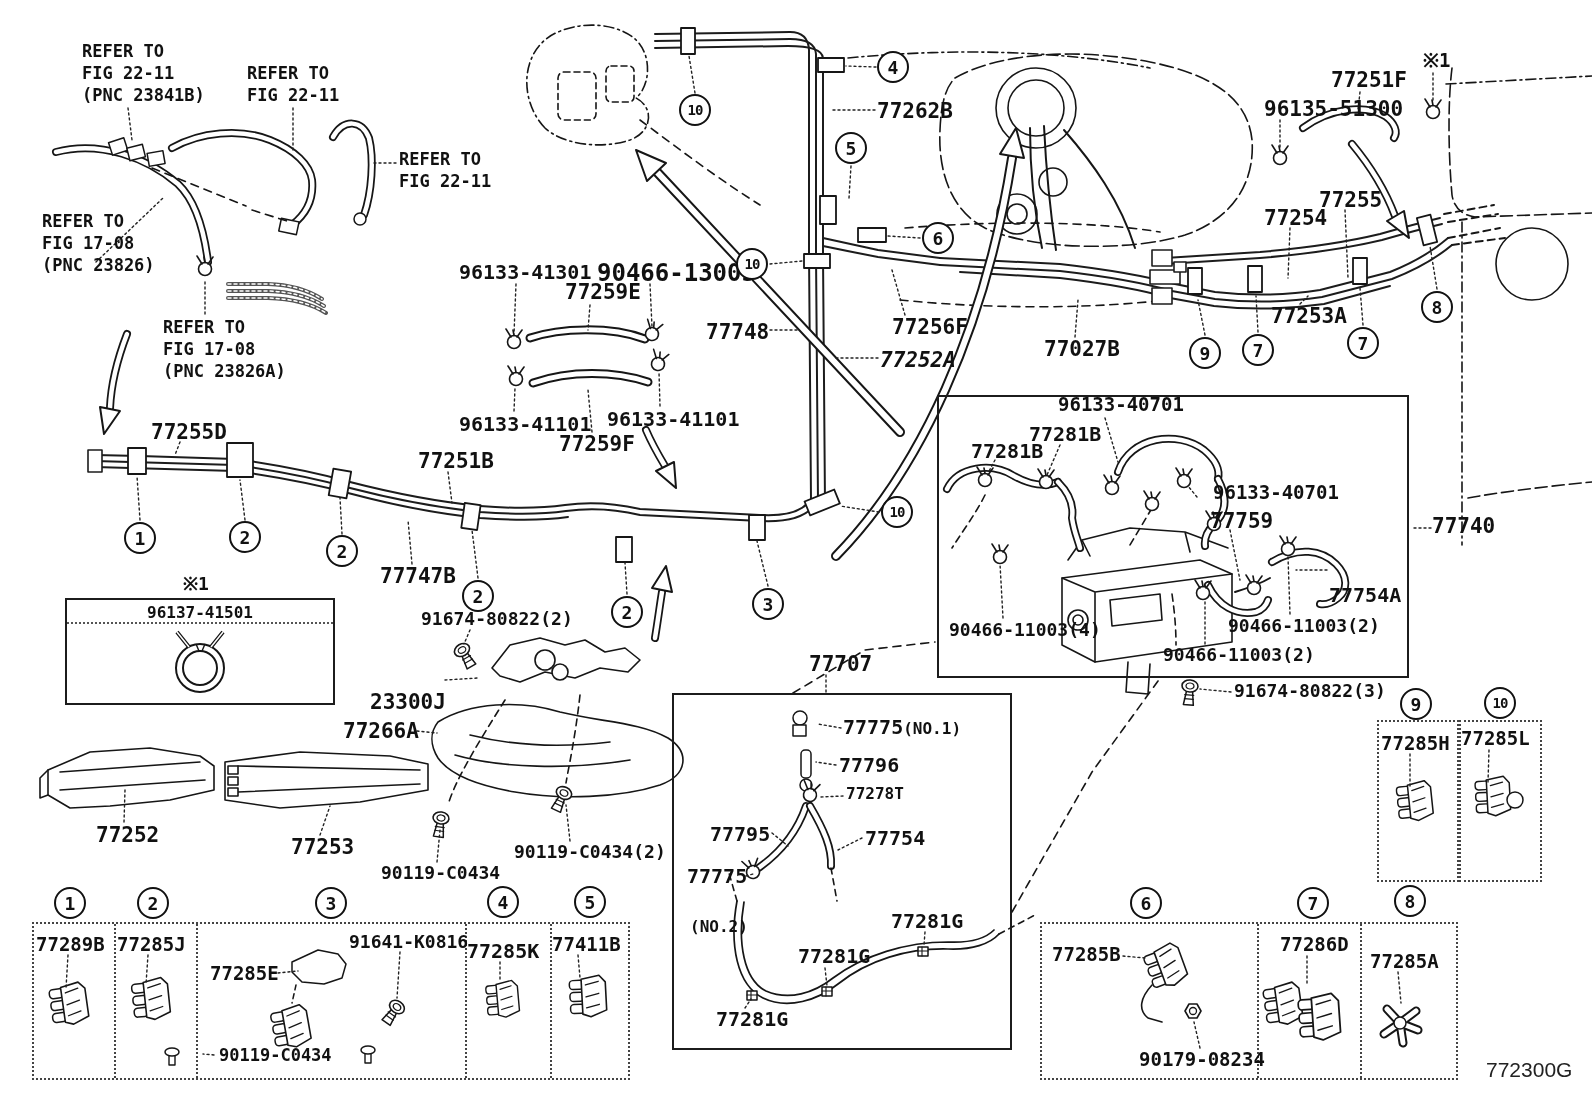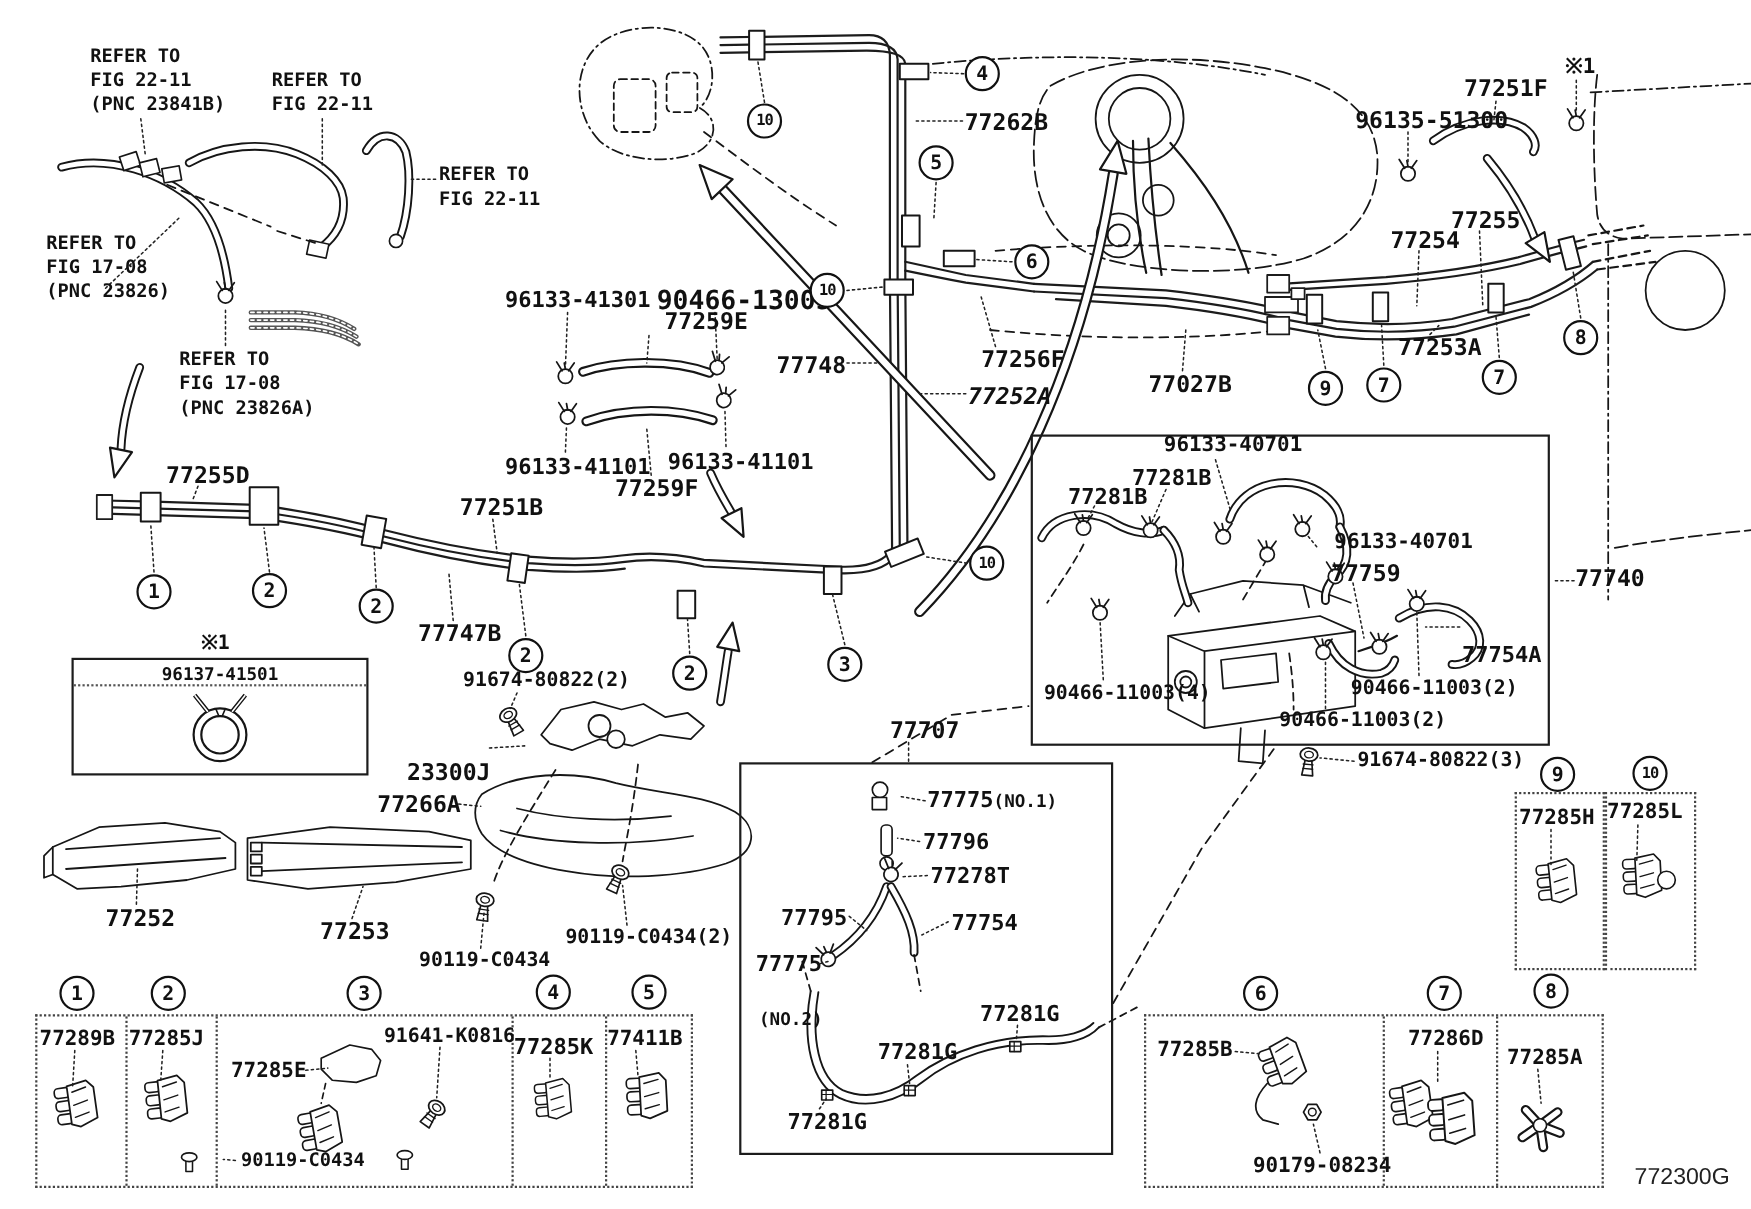--- a/index.html
+++ b/index.html
@@ -373,33 +373,33 @@
 
 <div class="layer" id="notes-layer">
       <div class="note" style="left: 82px; top: 40px;"><div>REFER TO</div><div>FIG 22-11</div><div>(PNC 23841B)</div></div>
       <div class="note" style="left: 247px; top: 62px;"><div>REFER TO</div><div>FIG 22-11</div></div>
       <div class="note" style="left: 399px; top: 148px;"><div>REFER TO</div><div>FIG 22-11</div></div>
       <div class="note" style="left: 42px; top: 210px;"><div>REFER TO</div><div>FIG 17-08</div><div>(PNC 23826)</div></div>
       <div class="note" style="left: 163px; top: 316px;"><div>REFER TO</div><div>FIG 17-08</div><div>(PNC 23826A)</div></div>
     </div>
 <div class="layer" id="labels-layer">
       <div class="lbl" style="left: 877px; top: 101px;">77262B</div>
-      <div class="lbl" style="left: 1232px; top: 99px;">96135-51300</div>
+      <div class="lbl" style="left: 1264px; top: 99px;">96135-51300</div>
       <div class="lbl" style="left: 1331px; top: 70px;">77251F</div>
       <div class="lbl" style="left: 1423px; top: 51px; font-size: 19px;">※1</div>
       <div class="lbl" style="left: 1319px; top: 190px;">77255</div>
       <div class="lbl" style="left: 1264px; top: 208px;">77254</div>
       <div class="lbl" style="left: 1271px; top: 306px;">77253A</div>
       <div class="lbl" style="left: 1044px; top: 339px;">77027B</div>
       <div class="lbl" style="left: 892px; top: 317px;">77256F</div>
       <div class="lbl" style="left: 706px; top: 322px;">77748</div>
       <div class="lbl" style="left: 880px; top: 350px; font-style: italic;">77252A</div>
       <div class="lbl" style="left: 459px; top: 262px; font-size: 20px;">96133-41301</div>
       <div class="lbl" style="left: 597px; top: 261px; font-size: 24px;">90466-13005</div>
-      <div class="lbl" style="left: 565px; top: 282px; margin-left: 39px;">77259E</div>
+      <div class="lbl" style="left: 565px; top: 282px;">77259E</div>
       <div class="lbl" style="left: 459px; top: 414px; font-size: 20px;">96133-41101</div>
       <div class="lbl" style="left: 607px; top: 409px; font-size: 20px;">96133-41101</div>
       <div class="lbl" style="left: 559px; top: 434px;">77259F</div>
       <div class="lbl" style="left: 151px; top: 422px;">77255D</div>
       <div class="lbl" style="left: 418px; top: 451px;">77251B</div>
       <div class="lbl" style="left: 380px; top: 566px;">77747B</div>
       <div class="lbl" style="left: 421px; top: 610px; font-size: 18px; text-align: right;">91674-80822(2)</div>
       <div class="lbl" style="left: 370px; top: 692px;">23300J</div>
       <div class="lbl" style="left: 343px; top: 721px;">77266A</div>
       <div class="lbl" style="left: 96px; top: 825px;">77252</div>
@@ -413,21 +413,21 @@
       <div class="lbl" style="left: 1210px; top: 511px;">77759</div>
       <div class="lbl" style="left: 1329px; top: 558px; font-size: 20px; margin-top: 27px;">77754A</div>
       <div class="lbl" style="left: 949px; top: 621px; font-size: 18px;">90466-11003(4)</div>
       <div class="lbl" style="left: 1228px; top: 617px; font-size: 18px;">90466-11003(2)</div>
       <div class="lbl" style="left: 1163px; top: 646px; font-size: 18px;">90466-11003(2)</div>
       <div class="lbl" style="left: 1234px; top: 682px; font-size: 18px;">91674-80822(3)</div>
       <div class="lbl" style="left: 1432px; top: 516px;">77740</div>
       <div class="lbl" style="left: 809px; top: 654px;">77707</div>
       <div class="lbl" style="left: 843px; top: 717px; font-size: 20px;">77775<span class="sfx">(NO.1)</span></div>
       <div class="lbl" style="left: 839px; top: 755px; font-size: 20px;">77796</div>
-      <div class="lbl" style="left: 846px; top: 786px; font-size: 20px;">77278T</div>
+      <div class="lbl" style="left: 846px; top: 786px; font-size: 16px;">77278T</div>
       <div class="lbl" style="left: 710px; top: 824px; font-size: 20px;">77795</div>
       <div class="lbl" style="left: 865px; top: 828px; font-size: 20px;">77754</div>
       <div class="lbl" style="left: 687px; top: 866px; font-size: 20px;">77775</div>
       <div class="lbl" style="left: 690px; top: 919px; font-size: 16px;">(NO.2)</div>
       <div class="lbl" style="left: 891px; top: 911px; font-size: 20px;">77281G</div>
       <div class="lbl" style="left: 798px; top: 946px; font-size: 20px;">77281G</div>
       <div class="lbl" style="left: 716px; top: 1009px; font-size: 20px;">77281G</div>
       <div class="lbl" style="left: 36px; top: 935px; font-size: 19px;">77289B</div>
       <div class="lbl" style="left: 117px; top: 935px; font-size: 19px;">77285J</div>
       <div class="lbl" style="left: 210px; top: 964px; font-size: 19px;">77285E</div>

